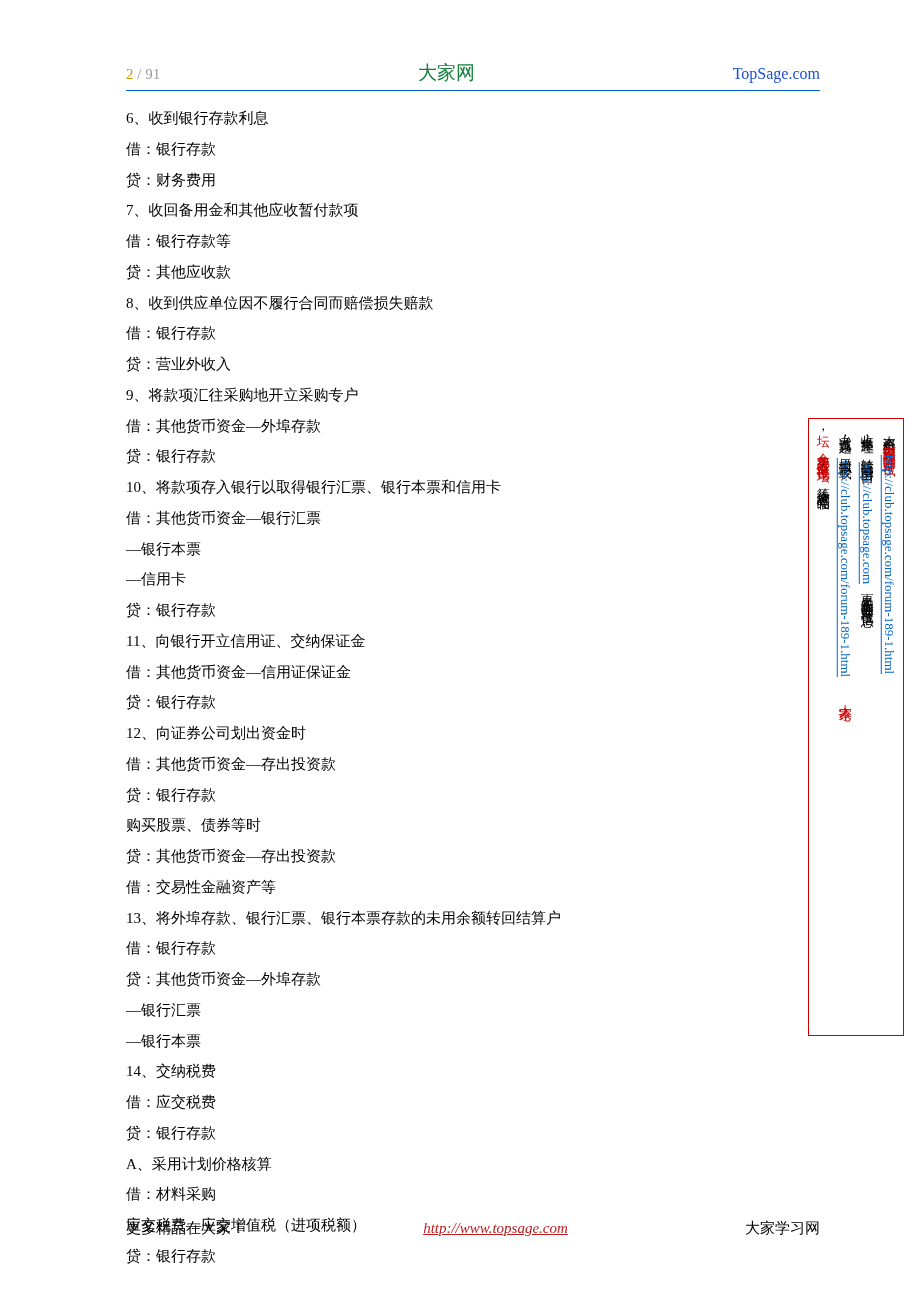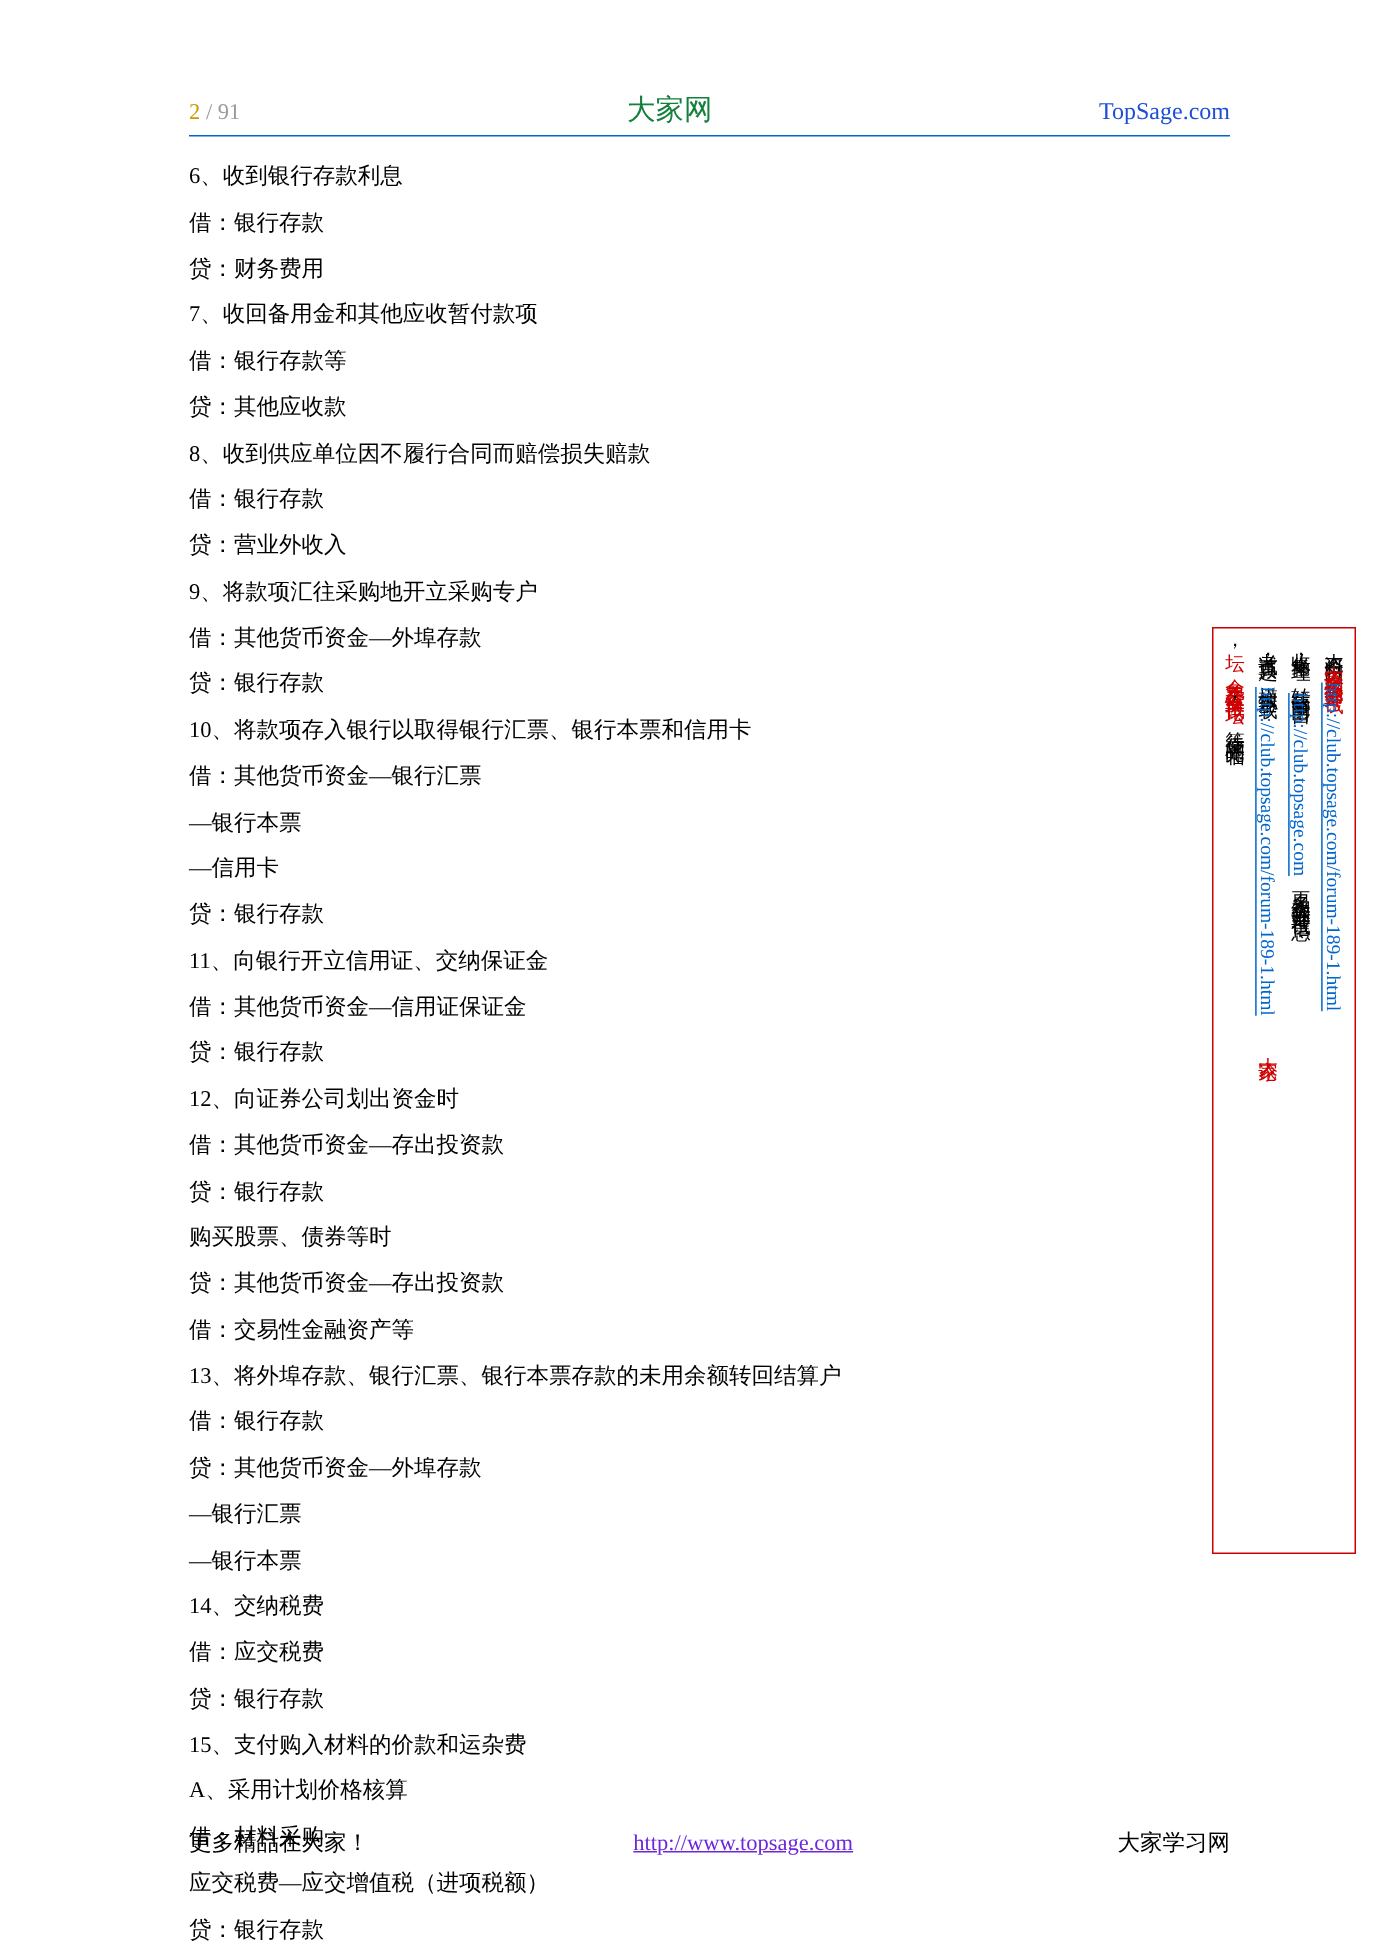--- a/index.html
+++ b/index.html
@@ -37,21 +37,21 @@
   .content p { white-space: nowrap; }
   .footer {
     position: absolute;
     left: 0; right: 0; bottom: -6px;
     display: flex;
     justify-content: space-between;
     align-items: baseline;
     font-size: 15px;
     text-align: center;
   }
-  .footer .mid { color: #6d28d9; text-decoration: underline; }
+  .footer .mid { color: #b91c1c; text-decoration: underline; font-style: italic; }
   .footer .left, .footer .right { color: #000; }
 
   
   .sidebox {
     position: absolute;
     top: 418px;
     right: 16px;
     width: 96px;
     height: 618px;
     border: 1px solid #c00;
@@ -117,21 +117,20 @@
       <p>贷：其他货币资金—存出投资款</p>
       <p>借：交易性金融资产等</p>
       <p>13、将外埠存款、银行汇票、银行本票存款的未用余额转回结算户</p>
       <p>借：银行存款</p>
       <p>贷：其他货币资金—外埠存款</p>
       <p>—银行汇票</p>
       <p>—银行本票</p>
       <p>14、交纳税费</p>
       <p>借：应交税费</p>
       <p>贷：银行存款</p>
-      <p>15、支付购入材料的价款和运杂费</p>
       <p>A、采用计划价格核算</p>
       <p>借：材料采购</p>
       <p>应交税费—应交增值税（进项税额）</p>
       <p>贷：银行存款</p>
     </div>
 
   <div class="footer">
     <span class="left">更多精品在大家！</span>
     <span class="mid">http://www.topsage.com</span>
     <span class="right">大家学习网</span>

